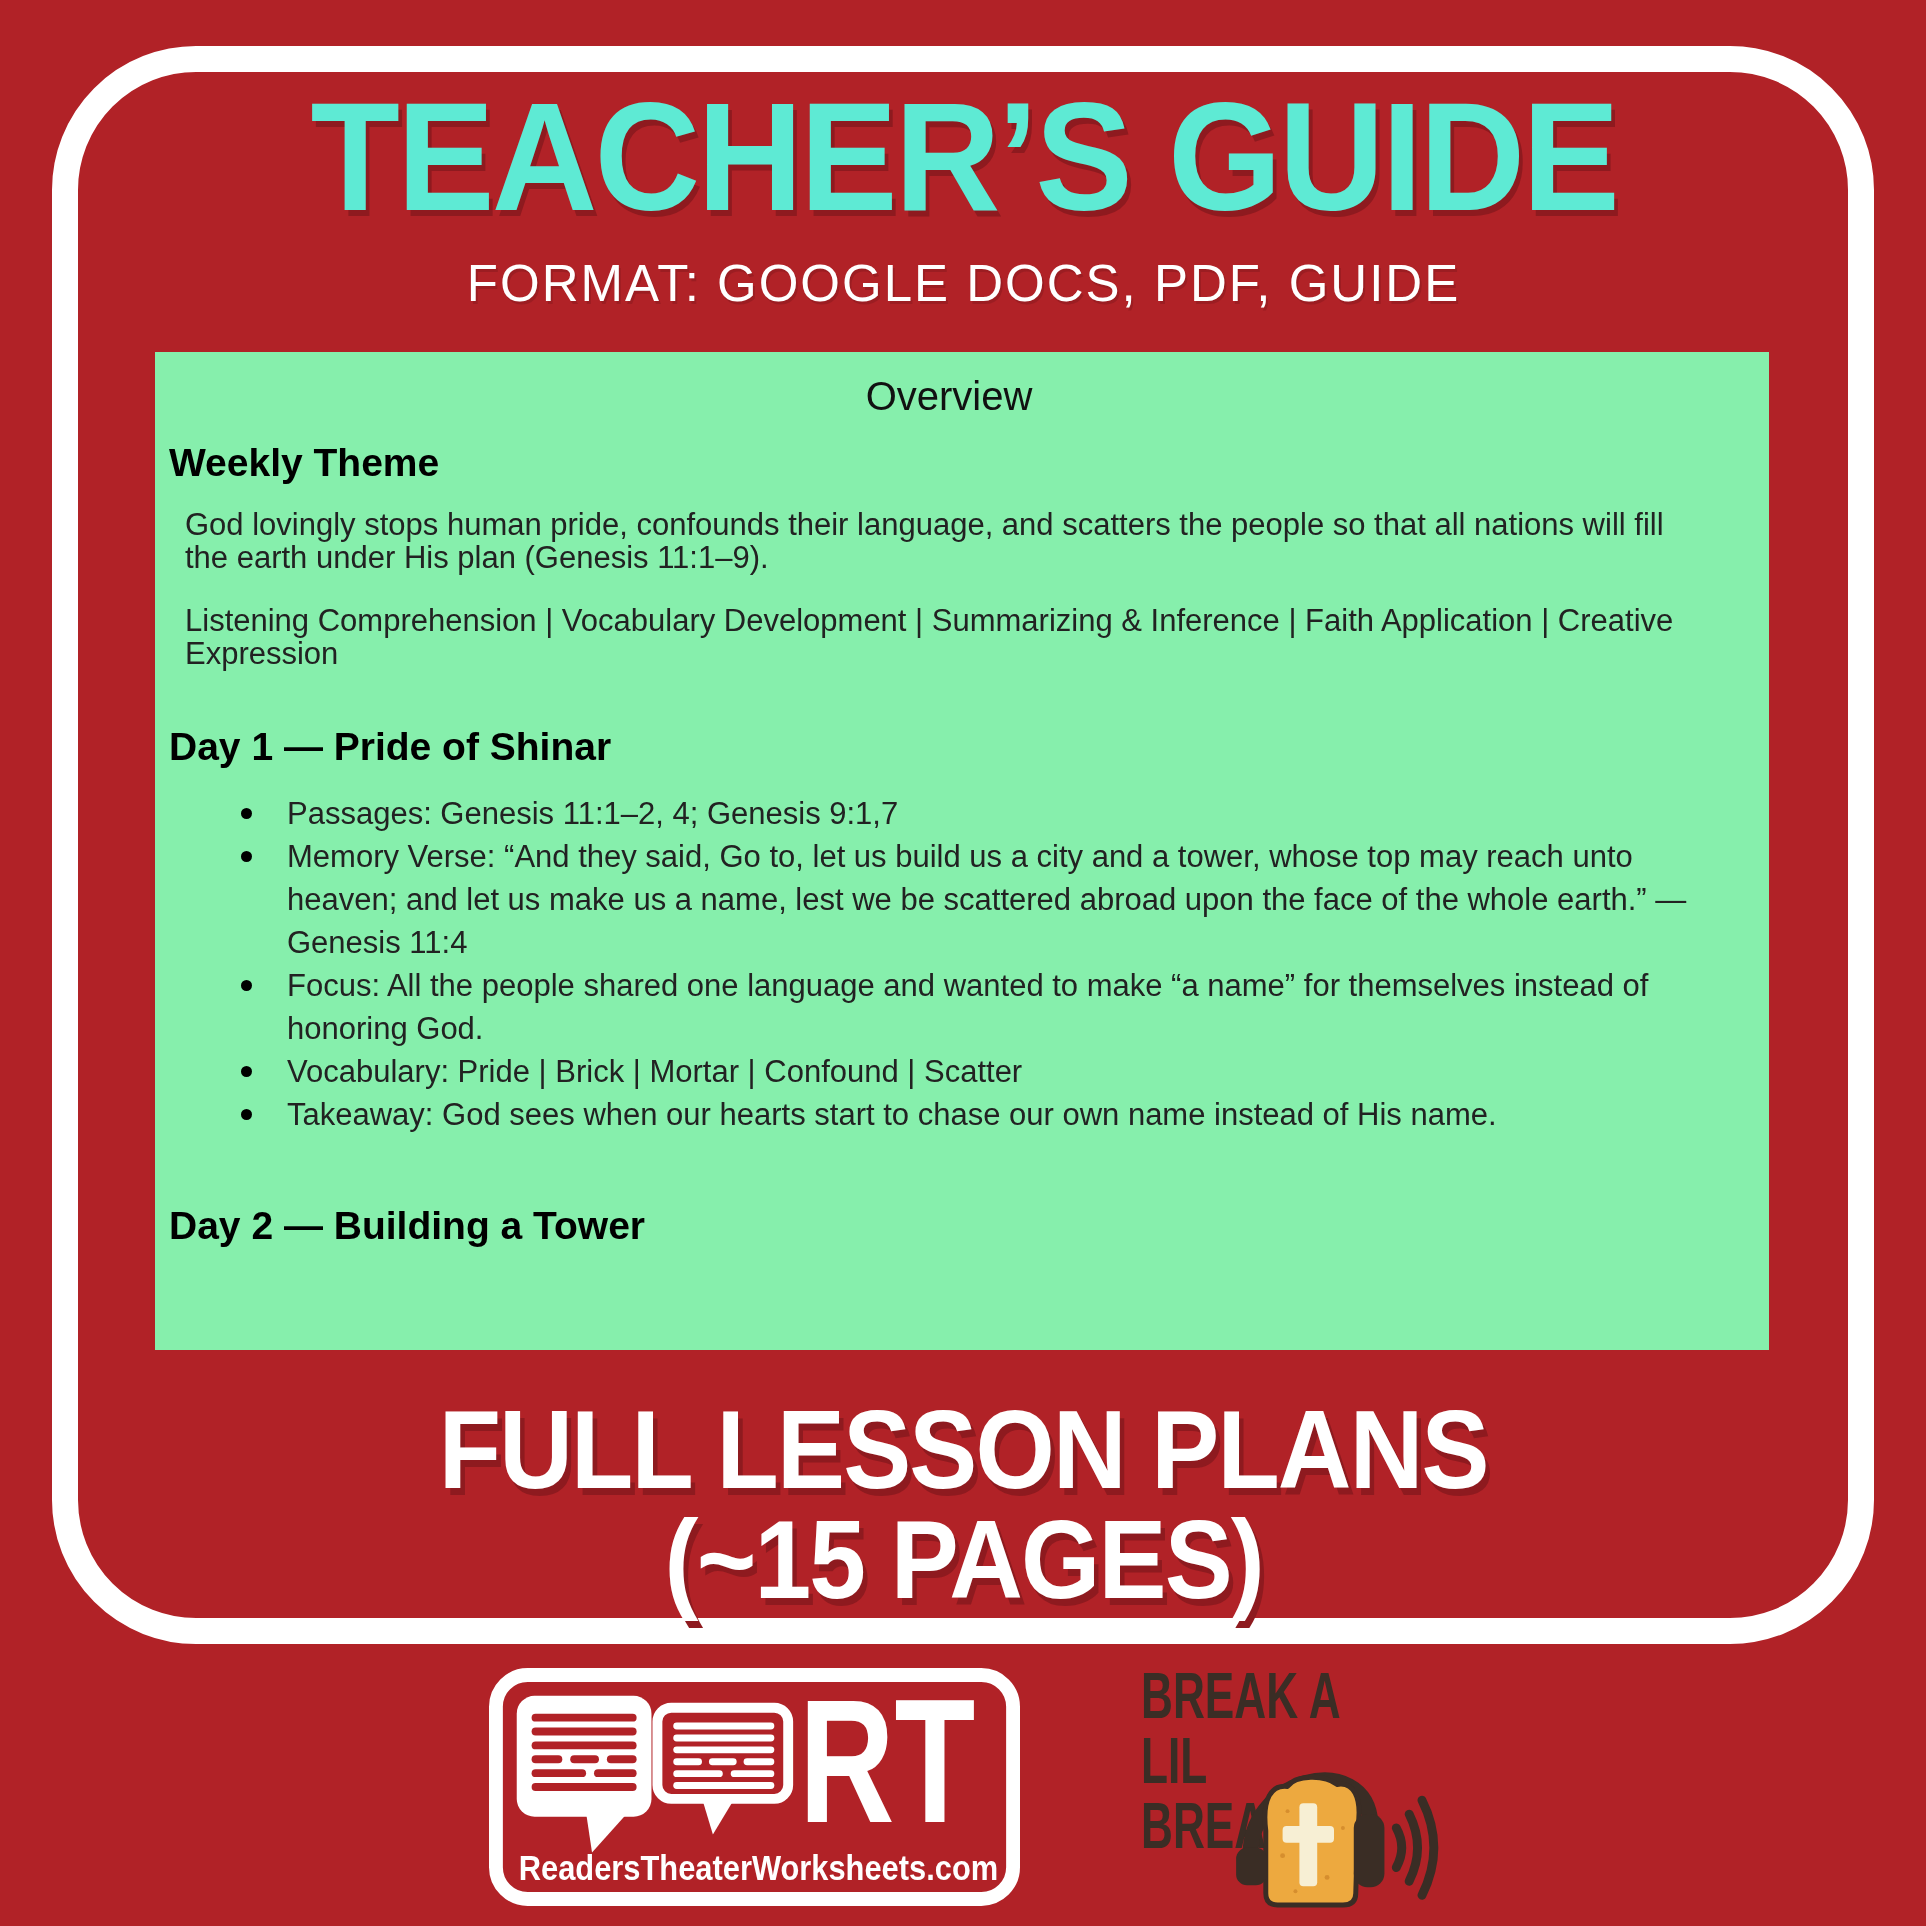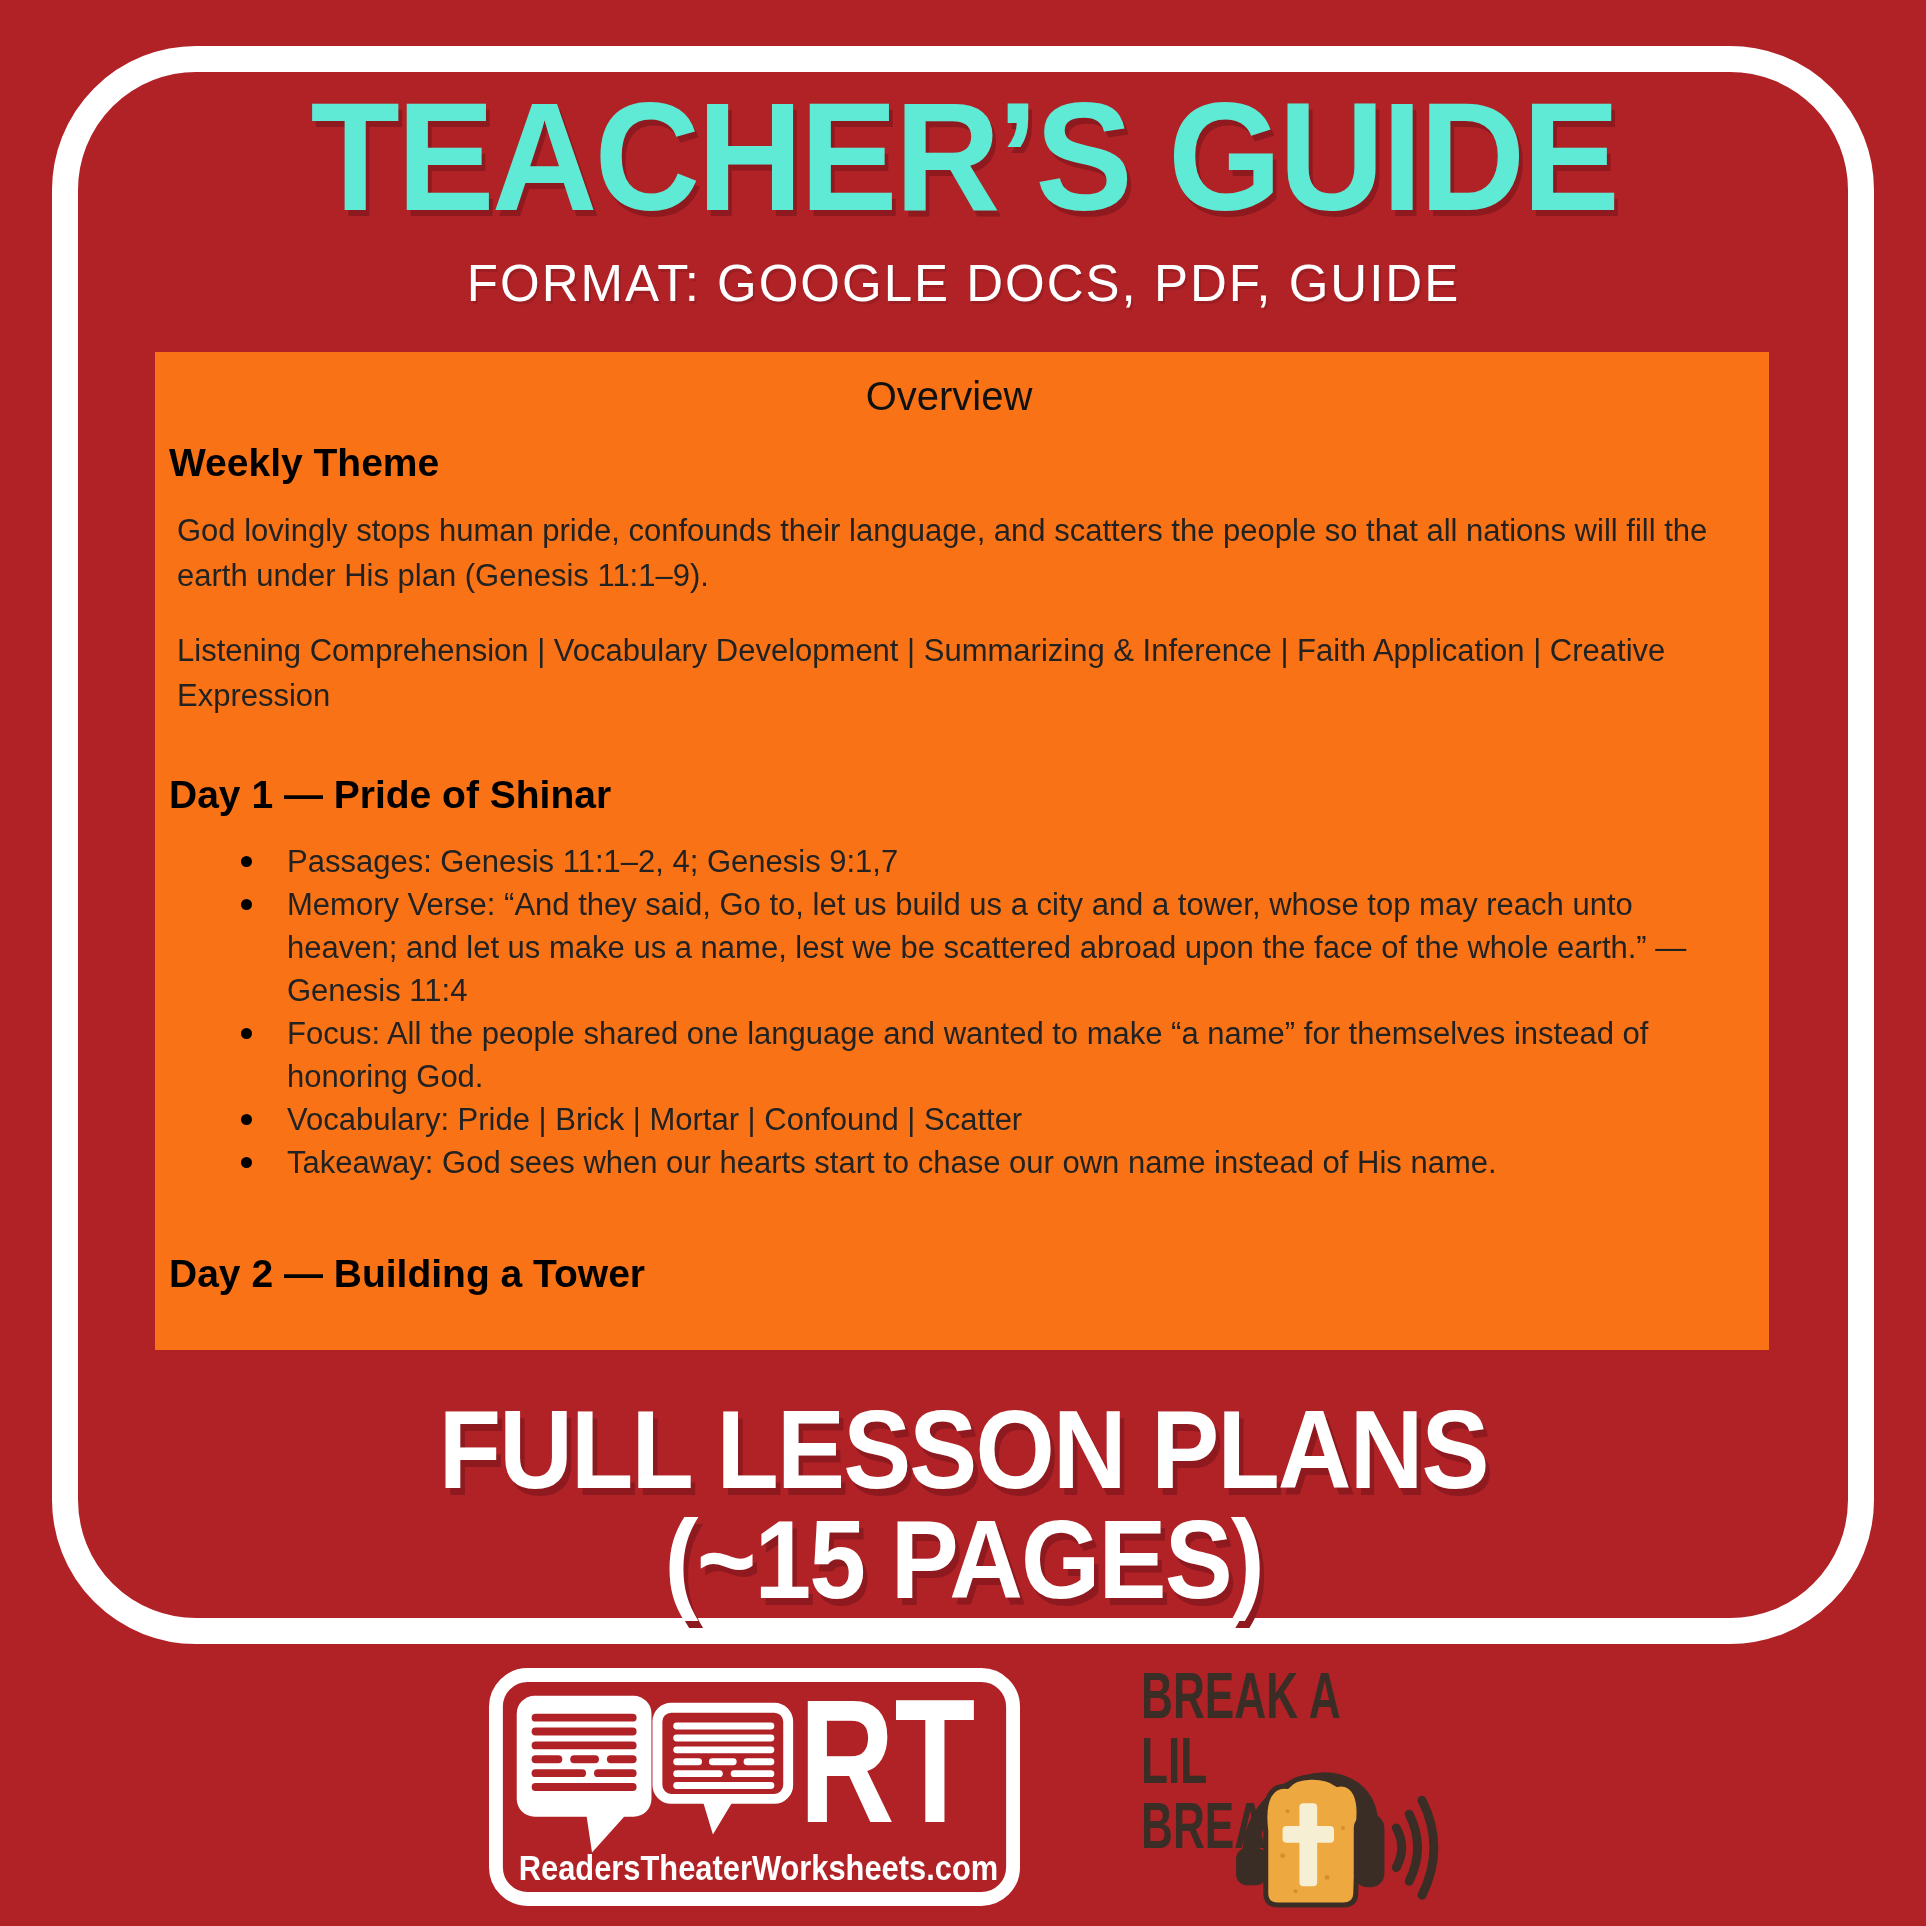--- a/index.html
+++ b/index.html
@@ -22,27 +22,27 @@
   .title .squeeze{display:inline-block;transform:scaleX(.95);transform-origin:center;
     text-shadow:4px 6px 0 #8E1A1F;}
   .subtitle{
     position:absolute;top:258px;left:0;width:100%;text-align:center;
     color:#fff;font-size:51px;font-weight:400;letter-spacing:2px;line-height:1;
     white-space:nowrap;text-shadow:2px 3px 0 rgba(142,26,31,.6);
   }
   
   .doc{
     position:absolute;left:155px;top:352px;width:1614px;height:998px;
-    box-sizing:border-box;background:#f97316;color:#212121;
+    box-sizing:border-box;background:#86efac;color:#212121;
     padding:14px 40px 0 14px;overflow:hidden;
   }
   .doc-title{font-size:40px;line-height:44px;margin:8px 0 0;text-align:center;color:#111;font-weight:400;}
   .doc h3{font-size:39px;line-height:38px;color:#000;font-weight:700;margin:0;}
   .doc .h-weekly{margin-top:26px;}
-  .doc p{font-size:31px;line-height:45px;margin:8px;color:#222;}
+  .doc p{font-size:31px;line-height:33px;margin:16px;color:#222;}
   .doc .p1{margin-top:26px;max-width:1564px;}
   .doc .h-objectives{margin-top:22px;}
   .doc .p2{margin-top:30px;max-width:1564px;}
   .doc .h-day1{margin-top:58px;}
   .doc ul{margin:26px 0 0;padding:0 0 0 118px;list-style:none;max-width:1473px;}
   .doc li{font-size:31px;line-height:43px;position:relative;color:#222;}
   .doc li::before{
     content:"";position:absolute;left:-46px;top:16px;width:11px;height:11px;
     border-radius:50%;background:#000;
   }

